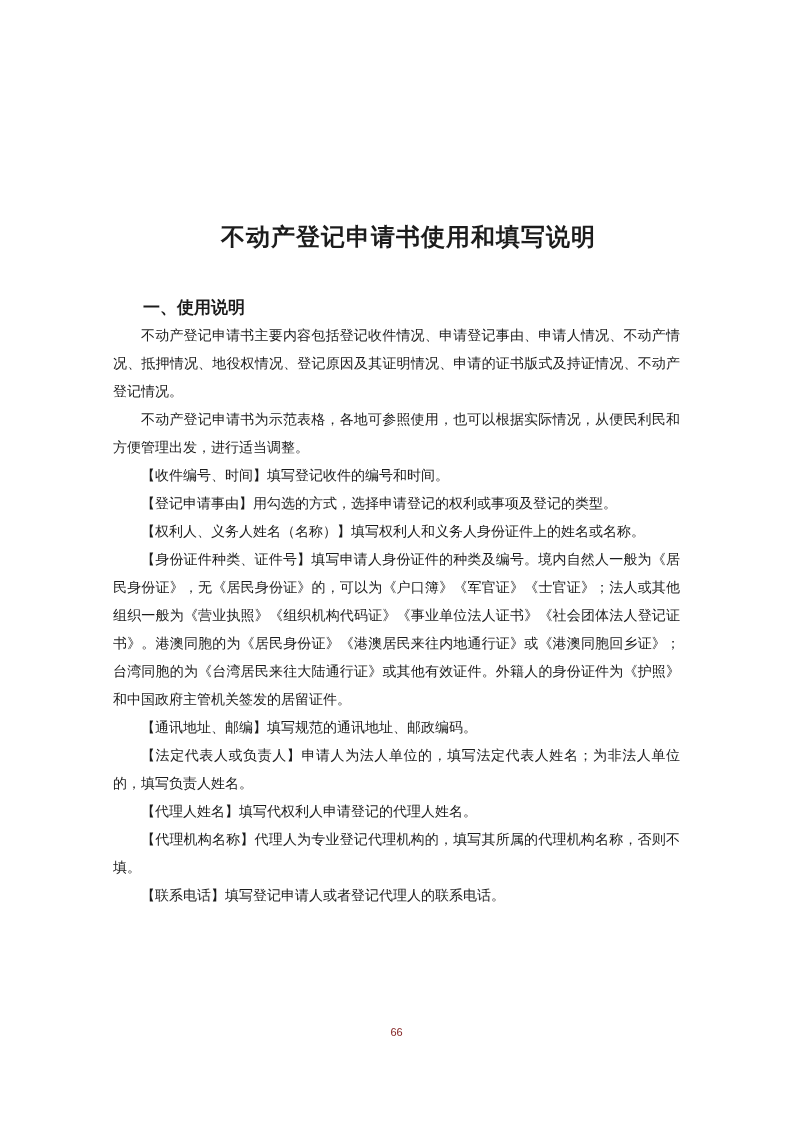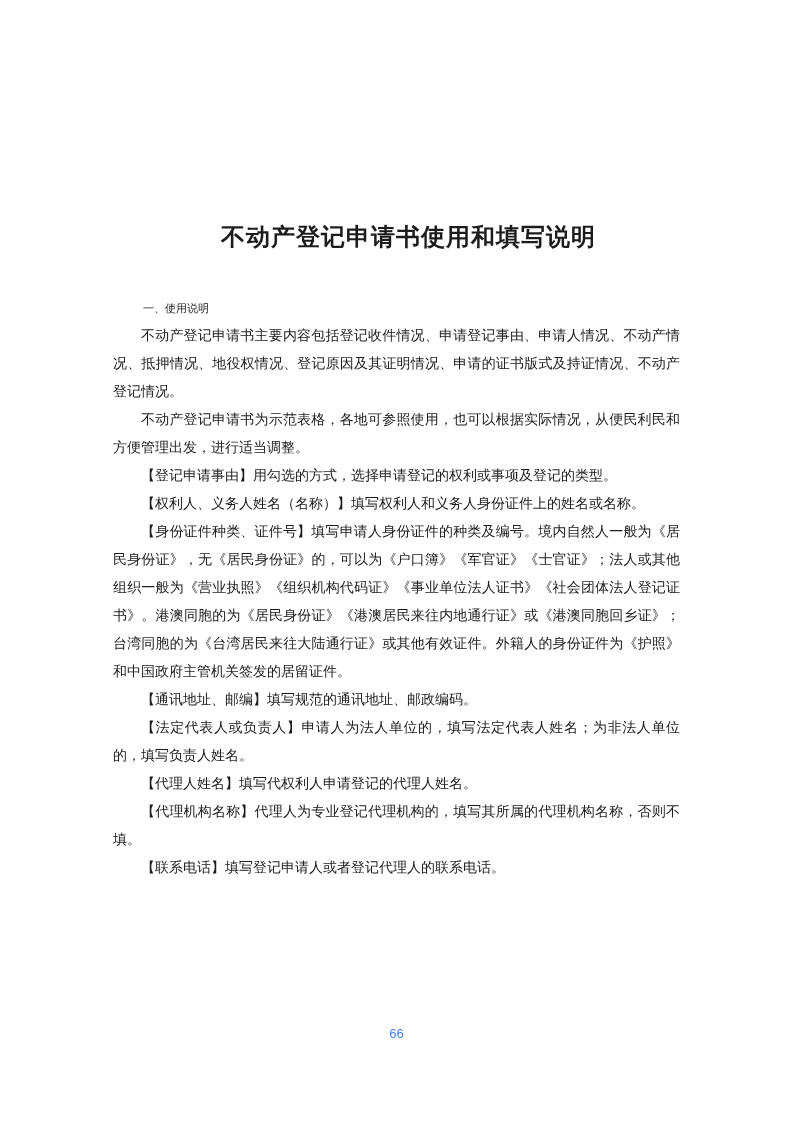--- a/index.html
+++ b/index.html
@@ -35,59 +35,60 @@
   .content {
     position: absolute;
     top: 294px;
     left: 113px;
     width: 567px;
   }
   .sec-heading {
     margin: 0;
     padding-left: 30px;
     font-family: "Liberation Sans", "DejaVu Sans", sans-serif;
-    font-size: 11px;
-    font-weight: 400;
+    font-size: 17px;
+    font-weight: 700;
     line-height: 28px;
   }
   .body-para {
     margin: 0;
     font-size: 14px;
     line-height: 28px;
     text-align: justify;
     text-indent: 2em;
     word-break: break-all;
   }
   .page-number {
     position: absolute;
     top: 1026px;
     left: 0;
     width: 100%;
     text-align: center;
     font-family: "Liberation Sans", "DejaVu Sans", sans-serif;
-    font-size: 13px;
-    color: #3b82f6;
+    font-size: 11px;
+    color: #7f1d1d;
   }
 </style>
 </head>
 <body>
 
 <div class="page">
 
   <h1 class="doc-title">不动产登记申请书使用和填写说明</h1>
 
   <div class="content">
 
     <h2 class="sec-heading">一、使用说明</h2>
 
     <p class="body-para">不动产登记申请书主要内容包括登记收件情况、申请登记事由、申请人情况、不动产情况、抵押情况、地役权情况、登记原因及其证明情况、申请的证书版式及持证情况、不动产登记情况。</p>
 
     <p class="body-para">不动产登记申请书为示范表格，各地可参照使用，也可以根据实际情况，从便民利民和方便管理出发，进行适当调整。</p>
 
 
+    <p class="body-para">【收件编号、时间】填写登记收件的编号和时间。</p>
 
 
     <p class="body-para">【登记申请事由】用勾选的方式，选择申请登记的权利或事项及登记的类型。</p>
 
     <p class="body-para">【权利人、义务人姓名（名称）】填写权利人和义务人身份证件上的姓名或名称。</p>
 
     <p class="body-para">【身份证件种类、证件号】填写申请人身份证件的种类及编号。境内自然人一般为《居民身份证》，无《居民身份证》的，可以为《户口簿》《军官证》《士官证》；法人或其他组织一般为《营业执照》《组织机构代码证》《事业单位法人证书》《社会团体法人登记证书》。港澳同胞的为《居民身份证》《港澳居民来往内地通行证》或《港澳同胞回乡证》；台湾同胞的为《台湾居民来往大陆通行证》或其他有效证件。外籍人的身份证件为《护照》和中国政府主管机关签发的居留证件。</p>
 
     <p class="body-para">【通讯地址、邮编】填写规范的通讯地址、邮政编码。</p>
 

